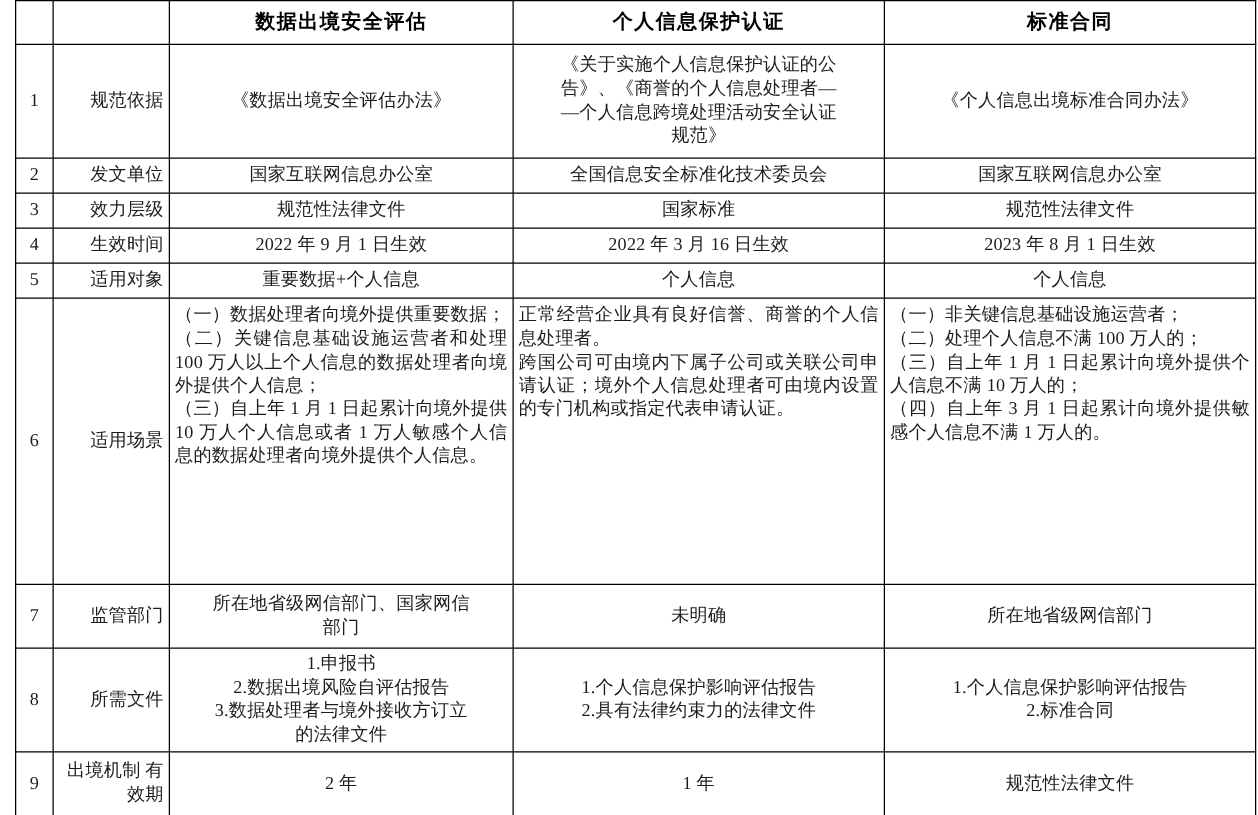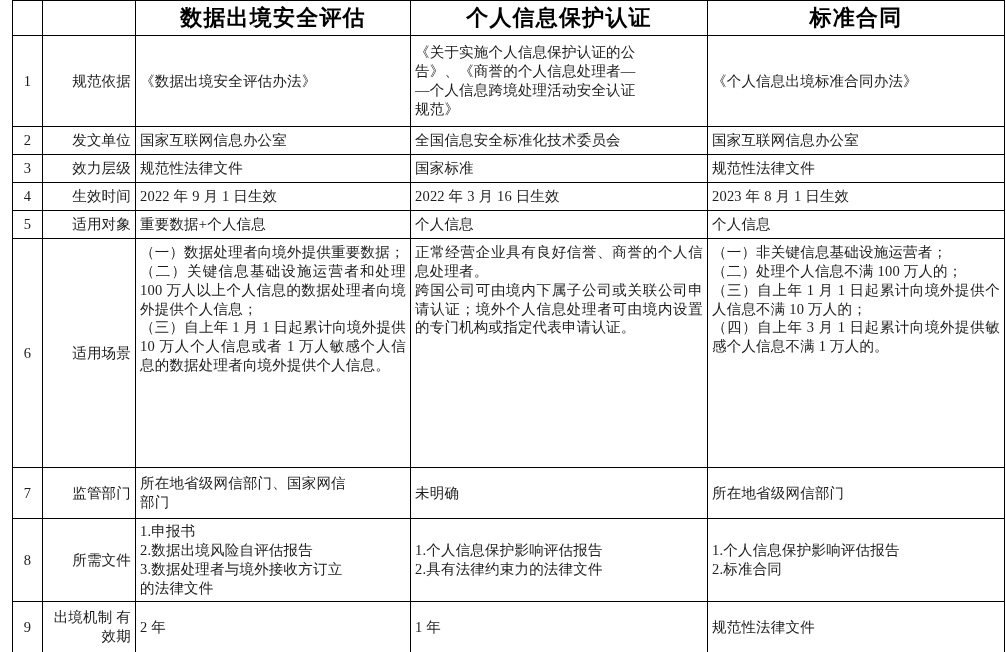--- a/index.html
+++ b/index.html
@@ -45,39 +45,40 @@
   col.c-a     { width: 275px; }
   col.c-b     { width: 297px; }
   col.c-c     { width: 297px; }
 
   
   tr.head-row td,
   tr.head-row th {
     height: 30px;
     text-align: center;
     font-weight: bold;
-    font-size: 22px;
+    font-size: 16px;
     letter-spacing: 1.2px;
     color: #000000;
   }
 
   td.idx {
     text-align: center;
     font-weight: bold;
     font-size: 15px;
     font-family: "Liberation Serif", "DejaVu Serif", serif;
     color: #000000;
   }
   td.label {
     text-align: right;
     letter-spacing: 2.2px;
     font-size: 15px;
     color: #262626;
   }
   td.cell-center {
+    text-align: center;
     letter-spacing: 0.6px;
   }
   td.cell-just {
     text-align: justify;
     text-align-last: left;
     text-justify: inter-ideograph;
     padding-left: 6px;
     padding-right: 6px;
     letter-spacing: 0.3px;
   }

